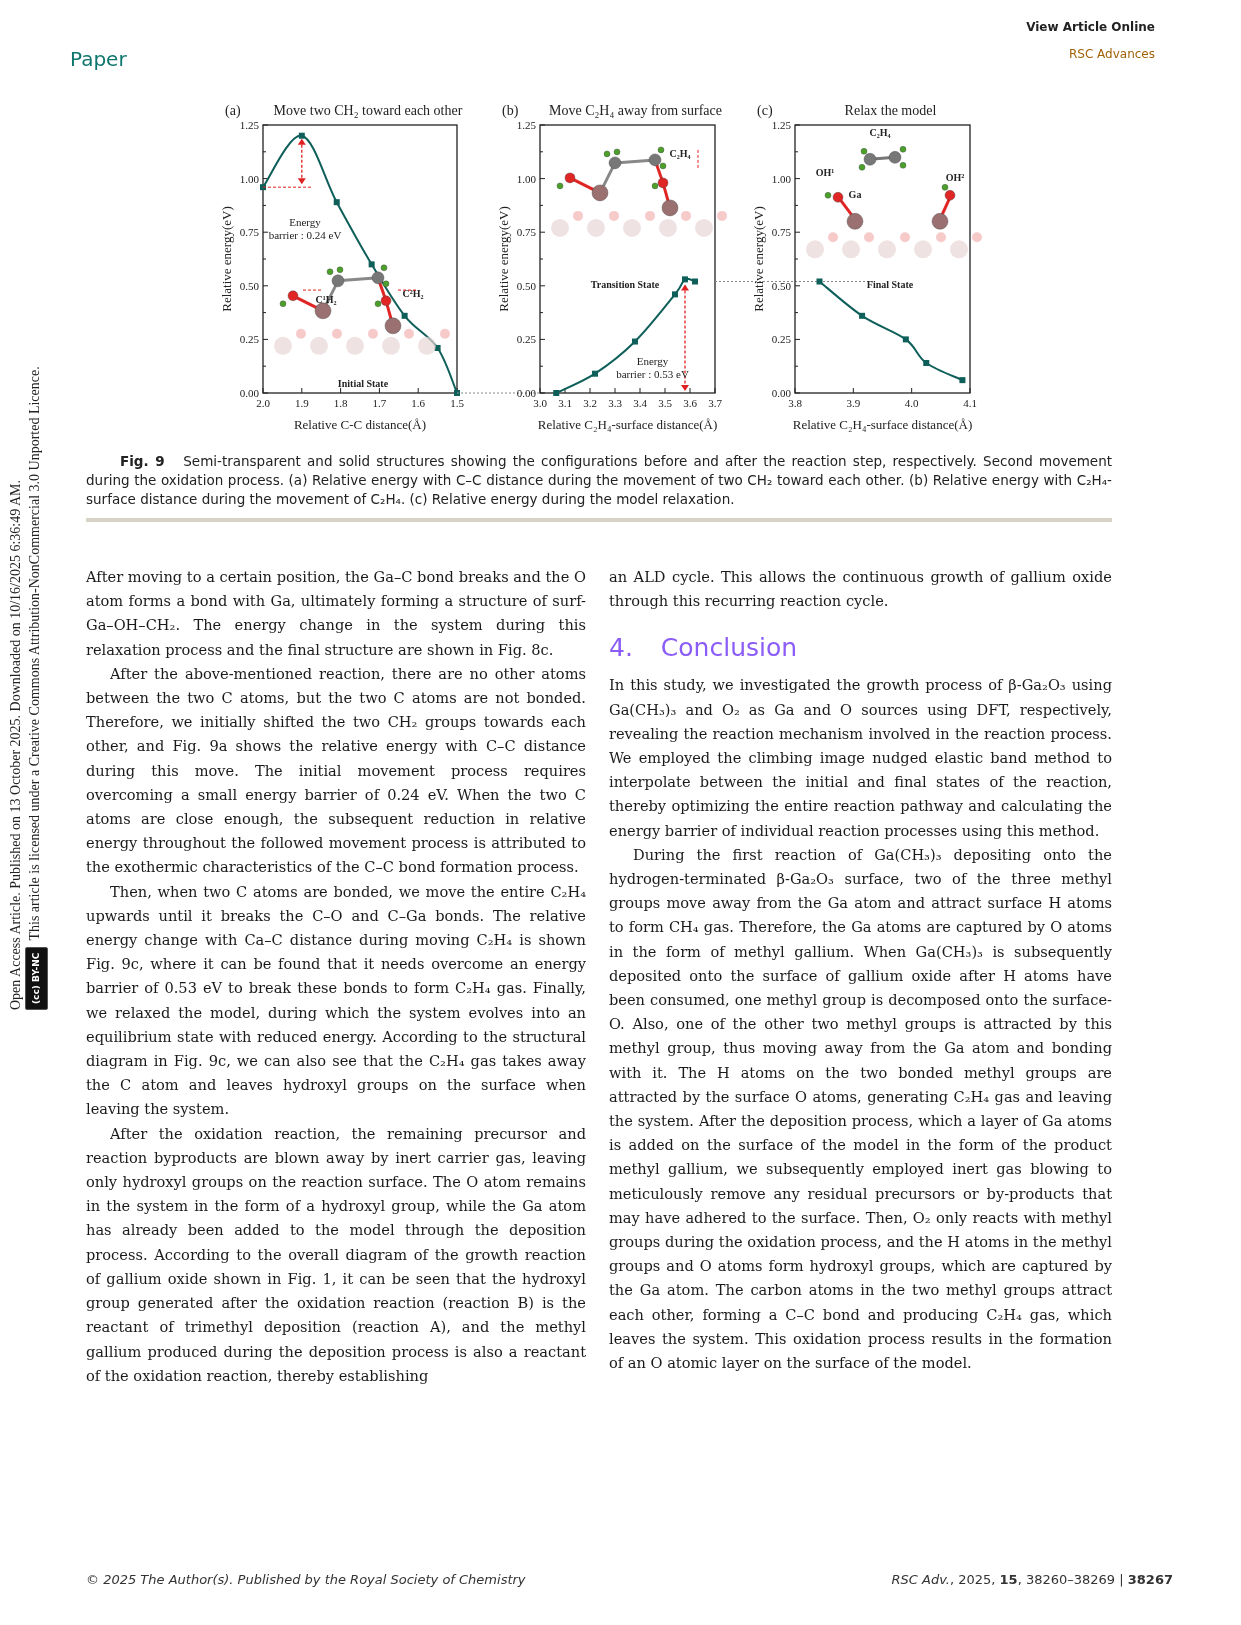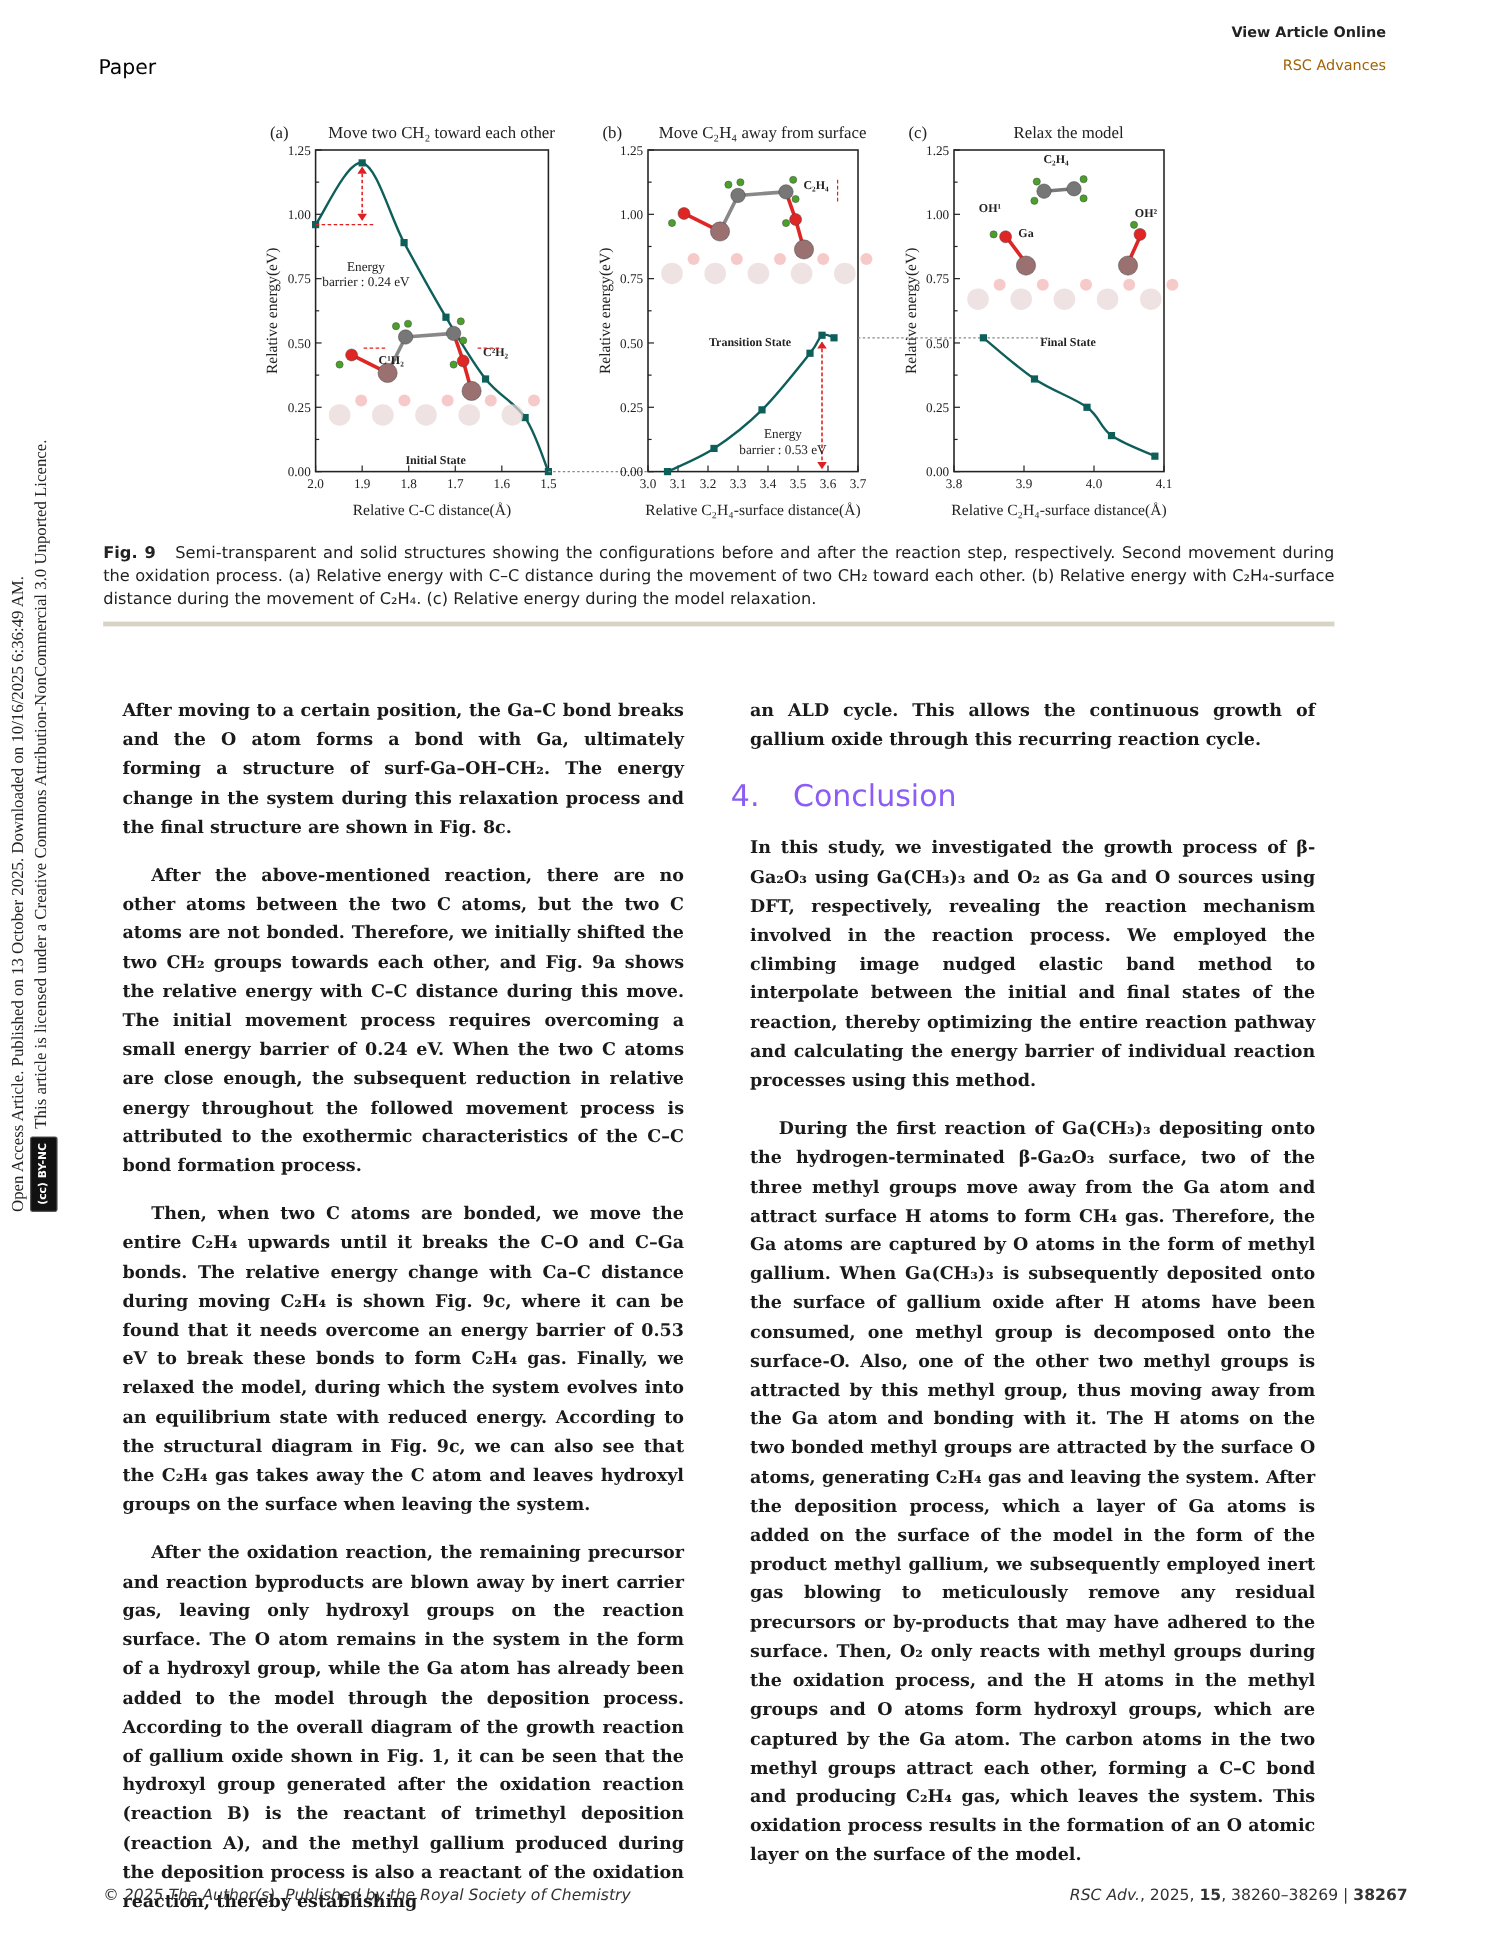--- a/index.html
+++ b/index.html
@@ -1,43 +1,43 @@
 <!DOCTYPE html>
 <html><head>
 <meta charset="utf-8">
 <style>
   html, body { margin:0; padding:0; background:#ffffff; }
   body { width:1241px; height:1625px; position:relative; overflow:hidden; color:#1a1a1a; }
   .sans { font-family:"DejaVu Sans", sans-serif; }
 
   #view-online { position:absolute; top:20px; right:86px; font-size:12px; font-weight:bold; color:#222; }
-  #hdr-left { position:absolute; top:47px; left:82px; font-size:17px; color:#000000; }
+  #hdr-left { position:absolute; top:47px; left:70px; font-size:20px; color:#0f766e; }
   #hdr-right { position:absolute; top:47px; right:86px; font-size:12px; color:#a16207; }
 
   #side-notice { position:absolute; left:6px; top:190px; width:60px; height:820px; }
   #side-notice .rot { position:absolute; left:0; top:0; transform-origin: left top; transform: translate(0, 820px) rotate(-90deg); width:820px; }
   #side-notice .line { font-family:"Liberation Serif", serif; font-size:14px; color:#222; white-space:nowrap; height:19px; line-height:19px; }
   #side-notice .cc { display:inline-block; background:#111; color:#fff; font-family:"DejaVu Sans", sans-serif; font-size:9px; font-weight:bold; padding:1px 5px; border:1px solid #555; border-radius:2px; margin-right:6px; }
 
   #figure { position:absolute; left:210px; top:95px; width:800px; height:350px; }
   #figure svg { width:800px; height:350px; display:block; }
   .ttl { font-family:"Liberation Serif", serif; font-size:14px; fill:#222; }
   .tick { font-family:"Liberation Serif", serif; font-size:11px; fill:#222; }
   .axl { font-family:"Liberation Serif", serif; font-size:13px; fill:#222; }
   .ann { font-family:"Liberation Serif", serif; font-size:11px; fill:#222; }
   .annb { font-family:"Liberation Serif", serif; font-size:10px; font-weight:bold; fill:#222; }
 
   #caption { position:absolute; left:86px; top:452px; width:1026px; font-size:13.5px; line-height:19px; color:#222; text-align:justify; }
-  #caption b { font-weight:bold; }
+  #caption b { font-weight:bold;margin-left:34px; }
   #caption-rule { position:absolute; left:86px; top:518px; width:1026px; height:4px; background:#d8d3c4; }
 
   .col { position:absolute; font-family:"DejaVu Serif", serif; font-size:14.6px; line-height:24.2px; color:#1a1a1a; text-align:justify; }
   #col-left { left:86px; top:565px; width:500px; }
   #col-right { left:609px; top:565px; width:503px; }
-  .col p { margin:16px;font-weight:bold; }
+  .col p { margin:0; }
   .col p.ind { text-indent:24px; }
   #section-heading { font-family:"DejaVu Sans", sans-serif; font-size:25px; margin:20px 0 10px 0; color:#8b5cf6; font-weight:normal; line-height:30px; }
   #section-heading .num { margin-right:28px; }
 
   #footer-left { position:absolute; left:86px; top:1572px; font-size:13px; color:#333;font-style:italic; }
   #footer-right { position:absolute; right:68px; top:1572px; font-size:13px; color:#333; }
   #footer-right i { font-style:italic; }
   #footer-right b { font-weight:bold; }
 </style>
 </head>

